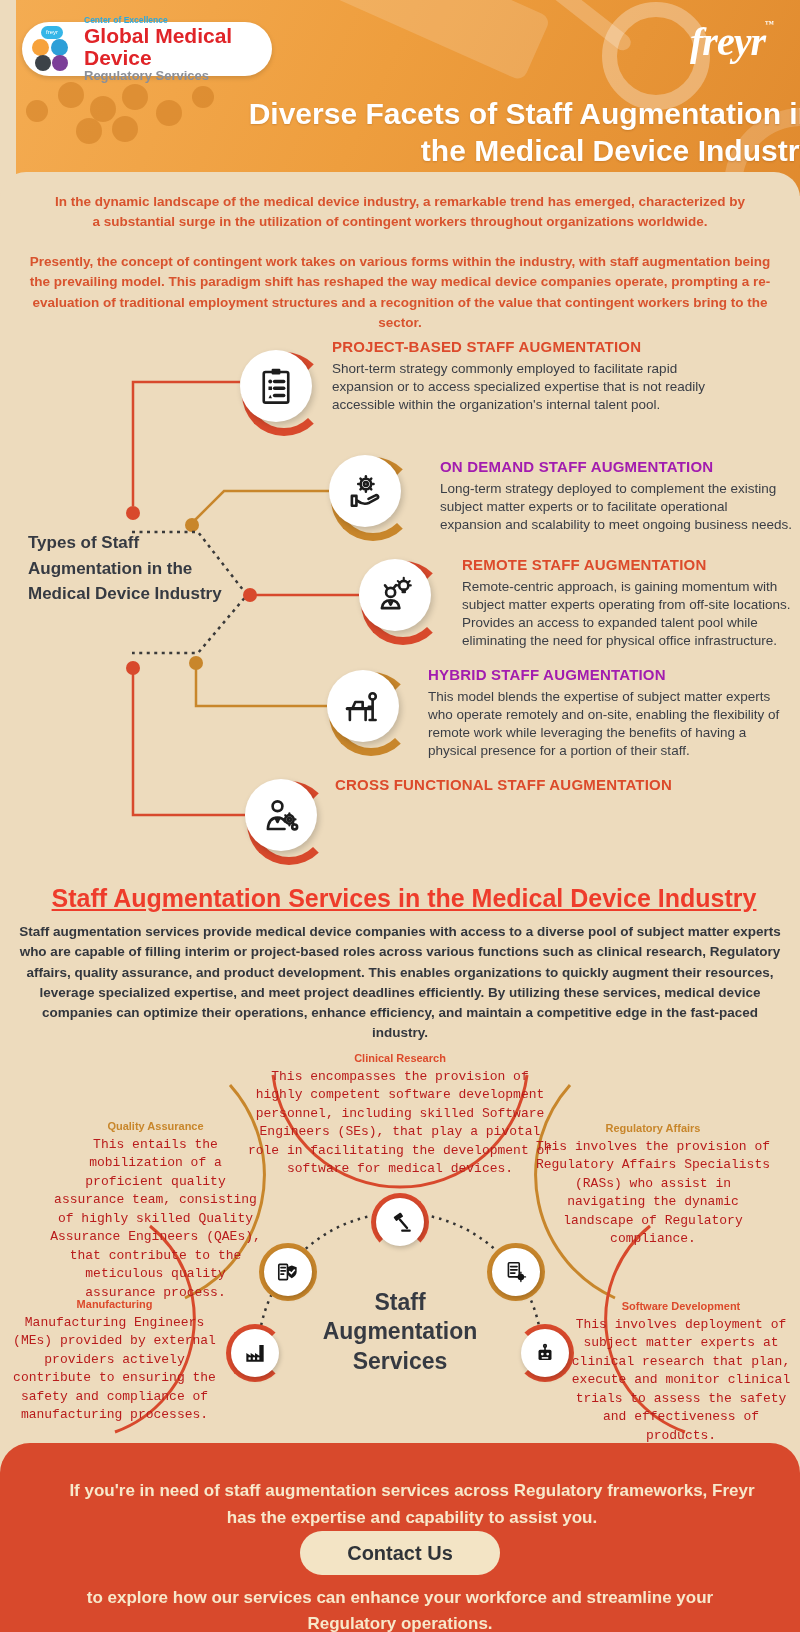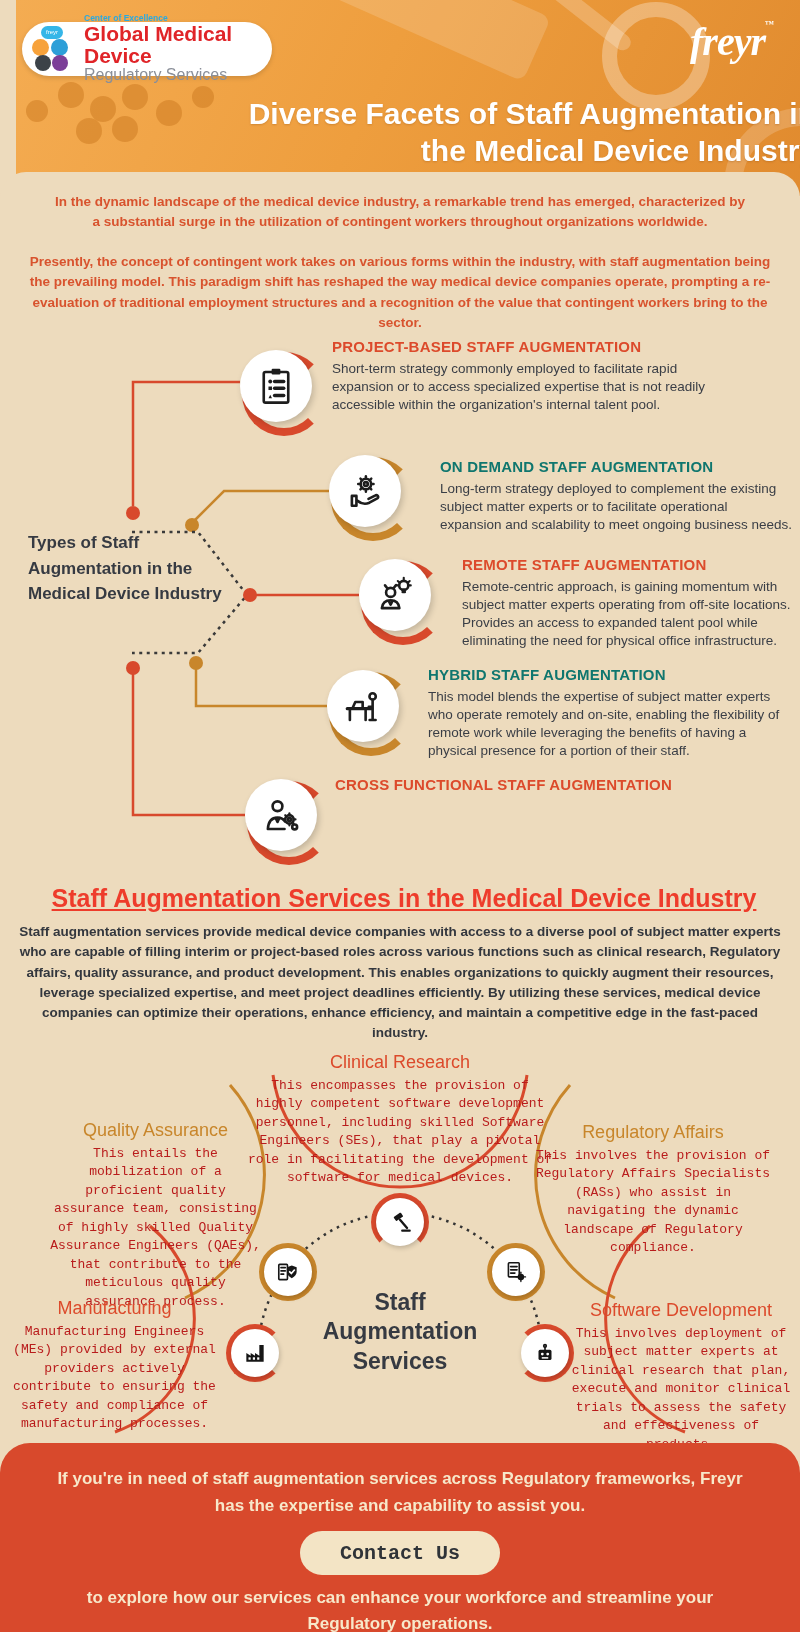--- a/index.html
+++ b/index.html
@@ -25,21 +25,21 @@
   .logo-dots{position:relative;width:46px;height:46px;margin-left:8px;flex:0 0 auto;}
   .ld{position:absolute;border-radius:50%;}
   .ld-cyan{left:11px;top:0;width:22px;height:13px;border-radius:8px;background:#35B6E8;color:#fff;font-size:6px;text-align:center;line-height:13px;}
   .ld-orange{left:2px;top:13px;width:17px;height:17px;background:#F7A23B;}
   .ld-blue{left:21px;top:13px;width:17px;height:17px;background:#2D9FD8;}
   .ld-black{left:5px;top:29px;width:16px;height:16px;background:#3C4248;}
   .ld-purple{left:22px;top:29px;width:16px;height:16px;background:#7C3F98;}
   .logo-text{margin-left:8px;line-height:1.05;}
   .logo-text .l1{color:#2BA9E0;font-size:8.5px;font-weight:bold;}
   .logo-text .l2{color:#E02428;font-size:21px;font-weight:bold;}
-  .logo-text .l3{color:#8A8F99;font-size:16px;font-weight:normal;}
+  .logo-text .l3{color:#8A8F99;font-size:13px;font-weight:bold;}
 
   .brand{position:absolute;right:42px;top:18px;color:#fff;font-family:Liberation Serif, serif;
     font-style:italic;font-weight:bold;font-size:40px;letter-spacing:-1px;}
   .brand sup{font-size:9px;font-style:normal;letter-spacing:0;vertical-align:28px;}
 
   .title{position:absolute;left:0;top:96px;width:800px;text-align:right;color:#fff;
     font-size:30px;font-weight:bold;line-height:1.23;text-shadow:0 1px 2px rgba(120,60,0,.25);}
 
   
   .body-card{position:absolute;top:172px;left:0;width:800px;height:1460px;background:#EDDBBD;
@@ -59,33 +59,33 @@
   .ring{position:absolute;left:0;top:0;width:68px;height:68px;border-radius:50%;border:8px solid #D8492C;border-right-color:transparent;transform:rotate(0deg);}
   .ring.gold{border-color:#C8862B;border-right-color:transparent;}
   .tip{position:absolute;left:-9px;top:50%;transform:translateY(-50%);width:0;height:0;
     border-top:9px solid transparent;border-bottom:9px solid transparent;border-right:11px solid #D8492C;}
   .tip.gold{border-right-color:#C8862B;}
   .white-circle{position:absolute;left:6px;top:6px;width:72px;height:72px;border-radius:50%;background:#fff;
     box-shadow:2px 3px 6px rgba(0,0,0,.18);display:flex;align-items:center;justify-content:center;}
   .white-circle svg{width:42px;height:42px;stroke:#1d1d1d;fill:none;stroke-width:1.5;stroke-linecap:round;stroke-linejoin:round;}
   .type-text{position:absolute;}
   .type-title{font-size:15px;font-weight:bold;letter-spacing:.2px;margin:0 0 5px 0;}
-  .type-title.red{color:#DC4A2B;} .type-title.gold{color:#0f766e;}
+  .type-title.red{color:#DC4A2B;} .type-title.gold{color:#a21caf;}
   .type-desc{font-size:13.5px;color:#3A3E46;line-height:1.33;margin:0;}
 
   
   .services-heading{position:absolute;left:0;top:880px;width:800px;text-align:center;margin:4px;
     color:#EE3C2B;font-size:25px;font-weight:bold;text-decoration:underline;}
   .services-intro{position:absolute;left:18px;top:922px;width:764px;text-align:center;margin:0;
     color:#33373E;font-size:13.5px;font-weight:bold;line-height:1.5;}
 
   .diagram{position:absolute;left:0;top:1040px;width:800px;height:403px;}
   .diagram svg.arcs{position:absolute;left:0;top:0;}
   .svc{position:absolute;text-align:center;}
-  .svc-title{font-size:18px;font-weight:normal;margin:0 0 4px 0;}
+  .svc-title{font-size:11px;font-weight:bold;margin:0 0 4px 0;}
   .svc-title.red{color:#DC4A2B;} .svc-title.gold{color:#C8862B;}
   .svc-desc{font-size:13px;color:#b91c1c;line-height:1.42;margin:0;font-family:Liberation Mono, monospace;}
   .svc-cr{left:245px;top:12px;width:310px;}
   .svc-qa{left:48px;top:80px;width:215px;}
   .svc-ra{left:533px;top:82px;width:240px;}
   .svc-mfg{left:12px;top:258px;width:205px;}
   .svc-sd{left:570px;top:260px;width:222px;}
   .center-label{position:absolute;left:300px;top:248px;width:200px;text-align:center;
     color:#363A42;font-size:23px;font-weight:bold;line-height:1.28;}
 
@@ -99,23 +99,23 @@
   .nr-left-open{border-left-color:transparent;}
   .node-circle{position:absolute;left:5px;top:5px;width:48px;height:48px;border-radius:50%;background:#fff;
     box-shadow:1px 2px 5px rgba(0,0,0,.2);display:flex;align-items:center;justify-content:center;}
   .node-circle svg{width:26px;height:26px;stroke:#161616;fill:none;stroke-width:1.5;stroke-linecap:round;stroke-linejoin:round;}
   .n-top{left:371px;top:153px;} .n-ul{left:259px;top:203px;} .n-ur{left:487px;top:203px;}
   .n-bl{left:226px;top:284px;} .n-br{left:516px;top:284px;}
 
   
   .footer{position:absolute;left:0;top:1443px;width:800px;height:189px;background:#D8492C;
     border-radius:30px 30px 0 0;z-index:4;text-align:center;color:#F7E8CA;}
-  .footer-line1{position:absolute;left:50px;top:22px;width:700px;margin:0;font-size:17px;font-weight:bold;line-height:1.6;}
+  .footer-line1{position:absolute;left:50px;top:22px;width:700px;margin:12px;font-size:17px;font-weight:bold;line-height:1.6;}
   .contact-btn{position:absolute;left:300px;top:88px;width:200px;height:44px;border:none;border-radius:22px;
-    background:#F3E4C5;color:#2F3338;font-family:Liberation Mono, monospace;font-size:20px;font-weight:bold;cursor:pointer;}
+    background:#F3E4C5;color:#2F3338;font-family:Liberation Sans, sans-serif;font-size:20px;font-weight:bold;cursor:pointer;}
   .footer-line2{position:absolute;left:70px;top:142px;width:660px;margin:0;font-size:17px;font-weight:bold;line-height:1.55;}
 </style>
 </head>
 <body>
 
 <div class="page">
 
   <div class="header">
     <div class="deco-rect1"></div>
     <div class="deco-rect2"></div>

